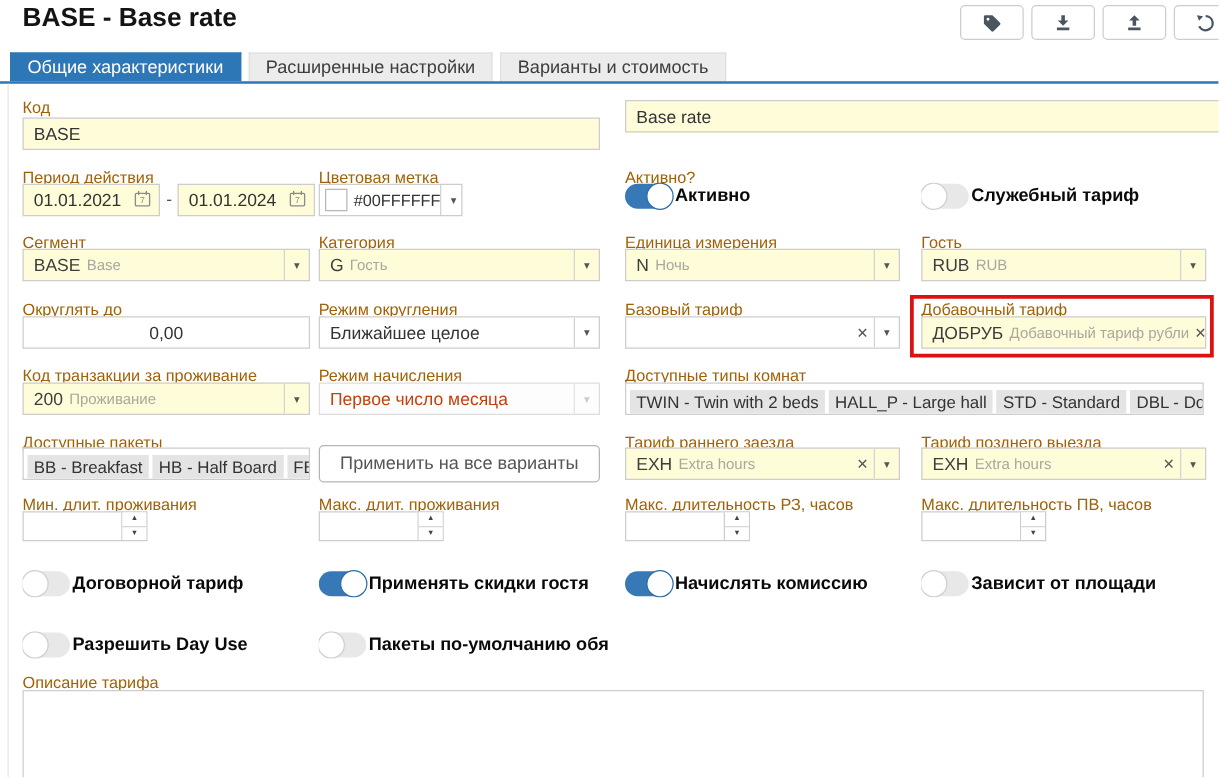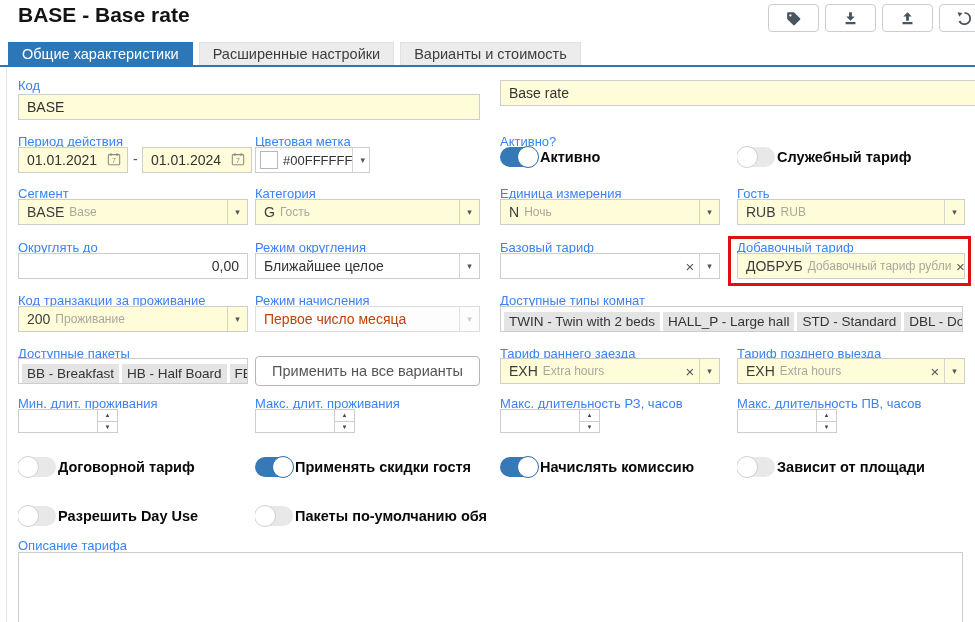--- a/index.html
+++ b/index.html
@@ -19,21 +19,21 @@
   .tool-btn{width:51px;height:28px;background:#fff;border:1px solid #ccc;border-radius:4px;
     display:flex;align-items:center;justify-content:center;flex:0 0 auto;}
   .tool-btn svg{display:block;}
   .tabs{position:absolute;left:8px;top:42px;display:flex;gap:6px;}
   .tab{height:23px;line-height:23px;padding:0 13px;font-size:14.5px;background:#ececec;
     color:#3d3d3d;border:1px solid #e0e0e0;border-bottom:none;white-space:nowrap;}
   .tab.active{background:var(--accent);color:#fff;border-color:var(--accent);}
   .tab-line{position:absolute;left:0;top:65px;width:975px;height:2px;background:var(--accent);}
   .content-border{position:absolute;left:6px;top:67px;width:1px;height:555px;background:#e6e6e6;}
 
-  .lbl{position:absolute;font-size:13px;color:#3b82f6;white-space:nowrap;}
+  .lbl{position:absolute;font-size:13px;color:#a16207;white-space:nowrap;}
   .ctl{position:absolute;height:26px;border:1px solid #cdcdcd;background:#fff;display:flex;
     align-items:center;font-size:14px;color:#333;overflow:hidden;}
   .ctl.yellow{background:var(--field_bg);align-items:center;}
   .ctl.disabled{border-color:#ddd;background:#fdfdfd;}
   .ctl .pad{padding-left:8px;}
   .code{color:#3d3d3d;margin-left:8px;white-space:nowrap;}
   .desc{color:#aba79f;font-size:12px;margin-left:5px;white-space:nowrap;}
   .placeholder{color:#c2410c;margin-left:8px;font-size:14px;white-space:nowrap;}
   .spacer{flex:1;}
   .clear-x{width:18px;text-align:center;color:#555;font-size:15px;flex:0 0 auto;}
@@ -203,21 +203,21 @@
   </div>
   <div class="lbl" style="left:737px;top:186px">Гость</div>
   <div class="ctl yellow" style="left:737px;top:199px;width:228px">
     <span class="code">RUB</span>
     <span class="desc">RUB</span>
     <span class="spacer"></span>
       <span class="caret-seg">▾</span>
   </div>
 
   <div class="lbl" style="left:18px;top:240px">Округлять до</div>
-  <input class="txt num" style="left: 18px; top: 253px; width: 230px;" value="0,00">
+  <input class="txt num" style="left: 18px; top: 253px; width: 230px; text-align: center;" value="0,00">
   <div class="lbl" style="left:255px;top:240px">Режим округления</div>
   <div class="ctl" style="left:255px;top:253px;width:225px">
     <span class="pad">Ближайшее целое</span>
     <span class="spacer"></span>
       <span class="caret-seg">▾</span>
   </div>
   <div class="lbl" style="left:500px;top:240px">Базовый тариф</div>
   <div class="ctl" style="left:500px;top:253px;width:220px">
     <span class="spacer"></span>
     <span class="clear-x">×</span>

